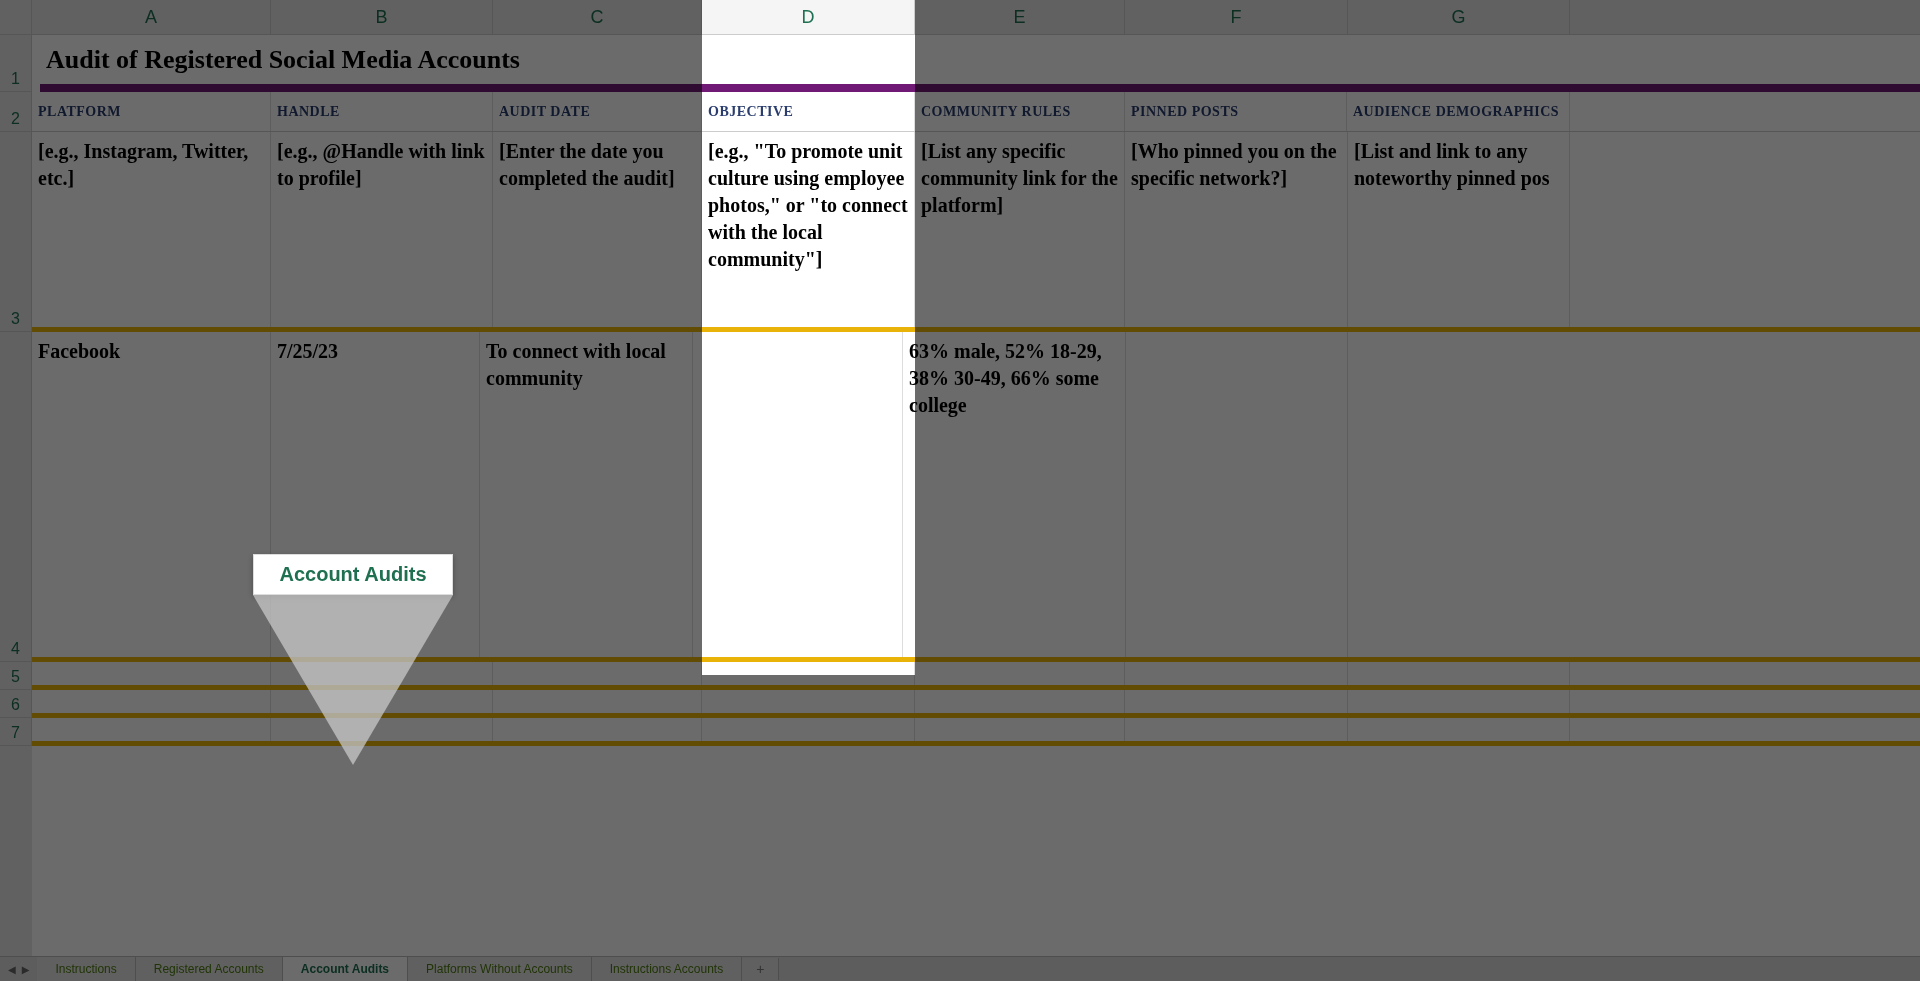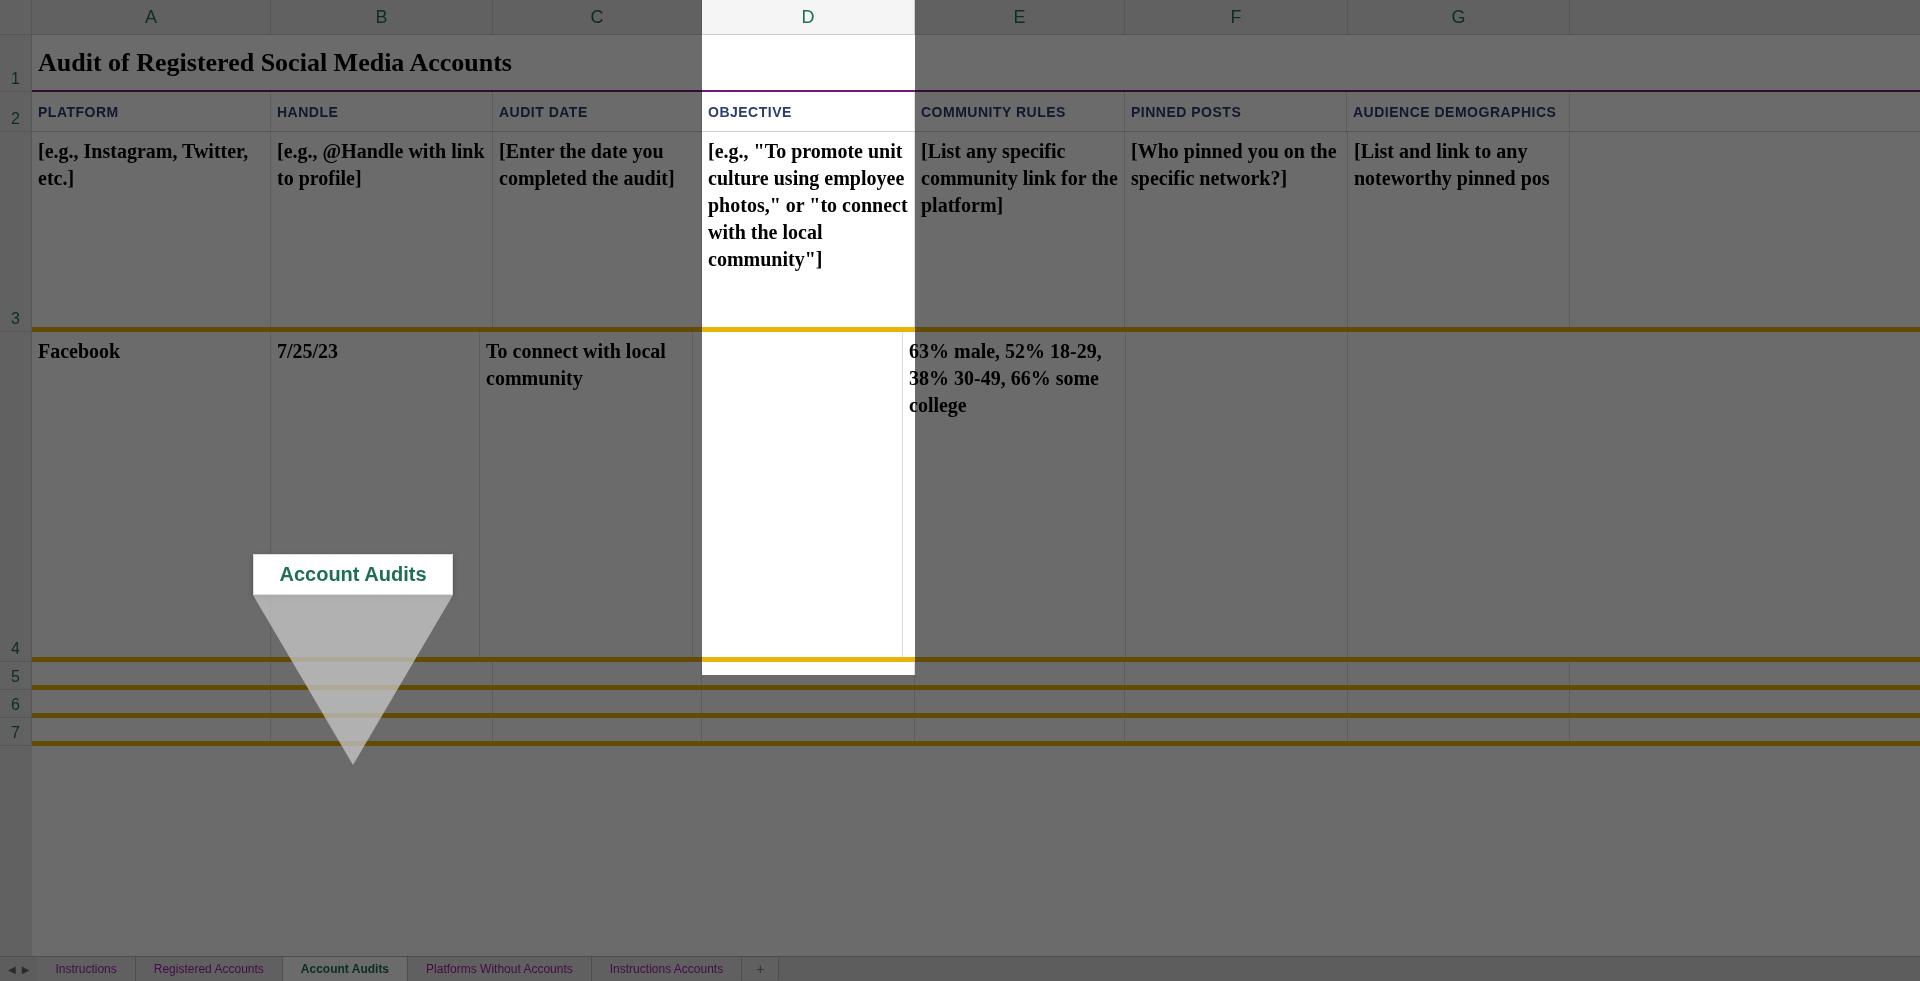--- a/index.html
+++ b/index.html
@@ -67,41 +67,42 @@
     }
     .grid {
       flex: 1;
       position: relative;
     }
     .row {
       display: flex;
       border-bottom: 5px solid #eab308;
     }
     .row.title-row {
-      border-bottom: 2px solid #701a75;
+      border-bottom: 8px solid #701a75;
+      margin-left: 8px;
     }
     .row.header-row {
       border-bottom: 1px solid #ccc;
     }
     .cell {
       border-right: 1px solid #ddd;
       padding: 4px 6px;
       font-size: 20px;
       overflow: hidden;
       font-weight: bold;
     }
     .title-cell {
       font-weight: bold;
       font-size: 26px;
       padding: 12px 6px;
       display: flex;
       align-items: center;
     }
     .header-cell {
-      font-family: Liberation Sans, sans-serif;
+      font-family: Liberation Serif, serif;
       font-size: 14px;
       font-weight: bold;
       color: #2a3d6e;
       letter-spacing: 0.5px;
       padding: 10px 6px;
       display: flex;
       align-items: center;
     }
     .data-cell {
       font-size: 20px;
@@ -179,21 +180,21 @@
       gap: 6px;
     }
     .tab-nav-btn {
       color: #666;
       font-size: 10px;
       cursor: pointer;
     }
     .sheet-tab {
       padding: 5px 18px;
       border-right: 1px solid #bbb;
-      color: #a21caf;
+      color: #4d7c0f;
       cursor: pointer;
       background: #e5e5e5;
     }
     .sheet-tab.active {
       background: #fff;
       color: #1e7050;
       font-weight: bold;
       border-bottom: 1px solid #fff;
     }
     .sheet-tab.add {

